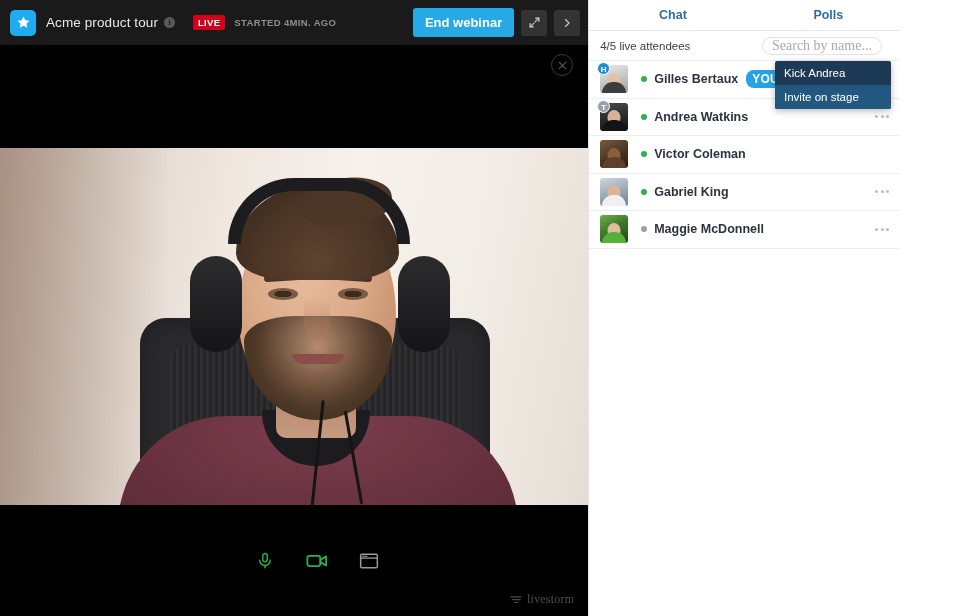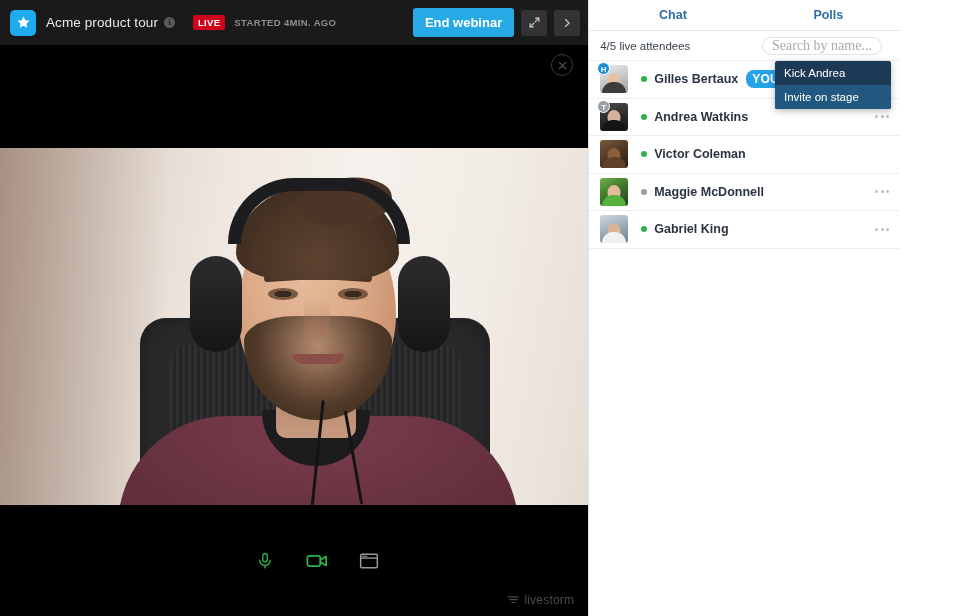--- a/index.html
+++ b/index.html
@@ -185,21 +185,21 @@
     display: flex; align-items: center; justify-content: center;
     gap: 18px;
   }
   .ctrl-btn {
     width: 34px; height: 34px; background: transparent; border: none;
     display: flex; align-items: center; justify-content: center; cursor: pointer;
   }
   .livestorm-mark {
     position: absolute; right: 14px; bottom: 9px;
     display: flex; align-items: center; gap: 5px;
-    color: #4c4c4c; font-size: 12px; letter-spacing: .2px;
+    color: #4c4c4c; font-size: 12px; letter-spacing: .2px; font-family: Liberation Serif, serif;
   }
 
   
   .panel {
     width: 336px; height: 616px; background: #fff;
     border-left: 1px solid #e3e6ea;
     display: flex; flex-direction: column; position: relative;
   }
   .tabs {
     height: 31px; flex: 0 0 31px;
@@ -463,51 +463,51 @@
             <div class="av-face" style="background:#8a5f3c"></div>
             <div class="av-body" style="background:#5e4128"></div>
           </div>
         </div>
         <span class="status-dot dot-online"></span>
         <span class="name">Victor Coleman</span>
       </div>
 
       <div class="row">
         <div class="avatar-wrap">
+          <div class="avatar av-d">
+            <div class="av-face" style="background:#dcb394"></div>
+            <div class="av-body" style="background:#eef0f2"></div>
+          </div>
+        </div>
+        <span class="status-dot dot-online"></span>
+        <span class="name">Gabriel King</span>
+        <span class="row-spacer"></span>
+        <span class="kebab">
+            <i></i>
+            <i></i>
+            <i></i>
+          </span>
+      </div>
+
+      <div class="row">
+        <div class="avatar-wrap">
           <div class="avatar av-e">
             <div class="av-face" style="background:#e3bb9c"></div>
             <div class="av-body" style="background:#56b13a"></div>
           </div>
         </div>
         <span class="status-dot dot-offline"></span>
         <span class="name">Maggie McDonnell</span>
         <span class="row-spacer"></span>
         <span class="kebab">
             <i></i>
             <i></i>
             <i></i>
           </span>
       </div>
-
-      <div class="row">
-        <div class="avatar-wrap">
-          <div class="avatar av-d">
-            <div class="av-face" style="background:#dcb394"></div>
-            <div class="av-body" style="background:#eef0f2"></div>
-          </div>
-        </div>
-        <span class="status-dot dot-online"></span>
-        <span class="name">Gabriel King</span>
-        <span class="row-spacer"></span>
-        <span class="kebab">
-            <i></i>
-            <i></i>
-            <i></i>
-          </span>
-      </div>
     </div>
 
     <div class="ctx-menu">
       <div class="ctx-item">Kick Andrea</div>
       <div class="ctx-item highlight">Invite on stage</div>
     </div>
 
   </div>
 </div>
 

